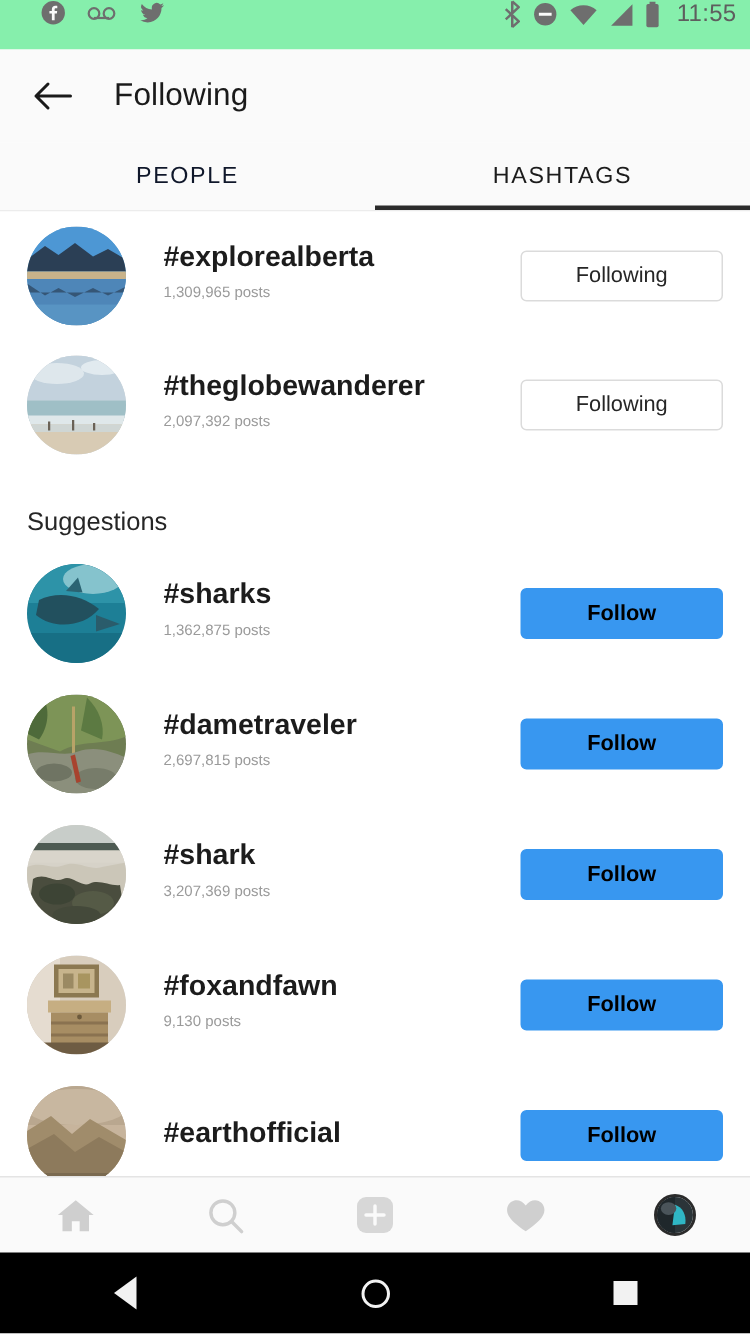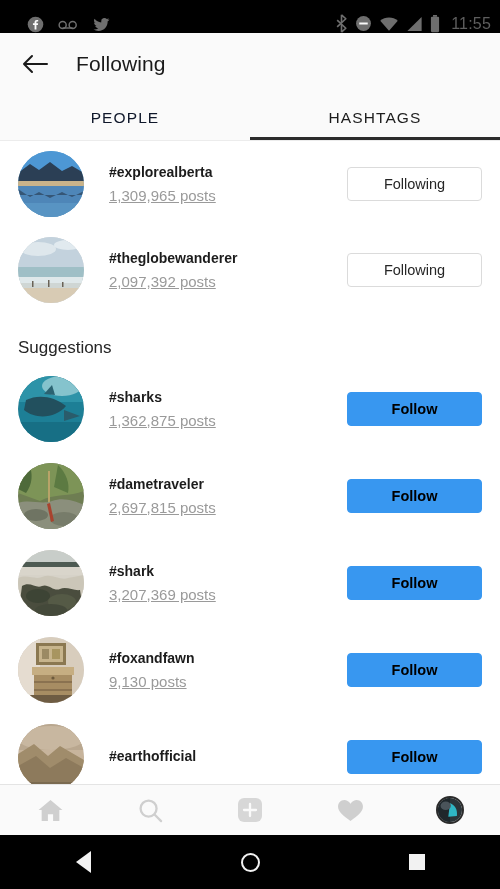--- a/index.html
+++ b/index.html
@@ -6,22 +6,22 @@
   html, body {
     width: 500px; height: 889px;
     background: #ffffff;
     font-family: "Liberation Sans", sans-serif;
     overflow: hidden;
   }
   #screen { position: relative; width: 500px; height: 889px; background: #fff; }
 
   
   .statusbar {
-    height: 33px; background: #000000;
-    display: flex; align-items: flex-end;
+    height: 33px; background: #86efac;
+    display: flex; align-items: flex-start;
     padding: 0 9px 0 27px;
     color: #636363;
   }
   .sb-left { display: flex; align-items: center; gap: 14px; }
   .sb-right { margin-left: auto; display: flex; align-items: center; gap: 7px; }
   .sb-time { font-size: 16px; color: #5e5e5e; letter-spacing: .2px; margin-left: 4px; }
   .sb-ico { display: block; }
 
   
   .appbar {
@@ -55,24 +55,24 @@
   }
   .row { display: flex; align-items: center; height: 87px; padding: 0 18px; }
   .avatar {
     width: 66px; height: 66px; border-radius: 50%;
     flex: none; overflow: hidden; position: relative;
     background: #ddd;
   }
   .avatar > svg { display: block; width: 100%; height: 100%; }
   .row-text { margin-left: 25px; flex: 1; min-width: 0; }
   .tag-name {
-    font-size: 14px; color: #1c1c1c; font-weight: bold; line-height: 22px;
+    font-size: 19px; color: #1c1c1c; font-weight: bold; line-height: 22px;
     white-space: nowrap;
   }
-  .tag-posts { font-size: 15px; color: #9a9a9a; line-height: 22px; margin-top: 2px; white-space: nowrap; text-decoration: underline; }
+  .tag-posts { font-size: 10px; color: #9a9a9a; line-height: 22px; margin-top: 2px; white-space: nowrap; }
 
   .btn {
     flex: none; width: 135px; height: 34px;
     display: flex; align-items: center; justify-content: center;
     font-size: 14.5px; border-radius: 4px; font-weight: bold;
   }
   .btn.following { background: #fff; border: 1px solid #dbdbdb; color: #262626; font-weight: normal; }
   .btn.follow { background: #3897f0; color: #000000; border: 1px solid #3897f0; }
 
   .section-head {

